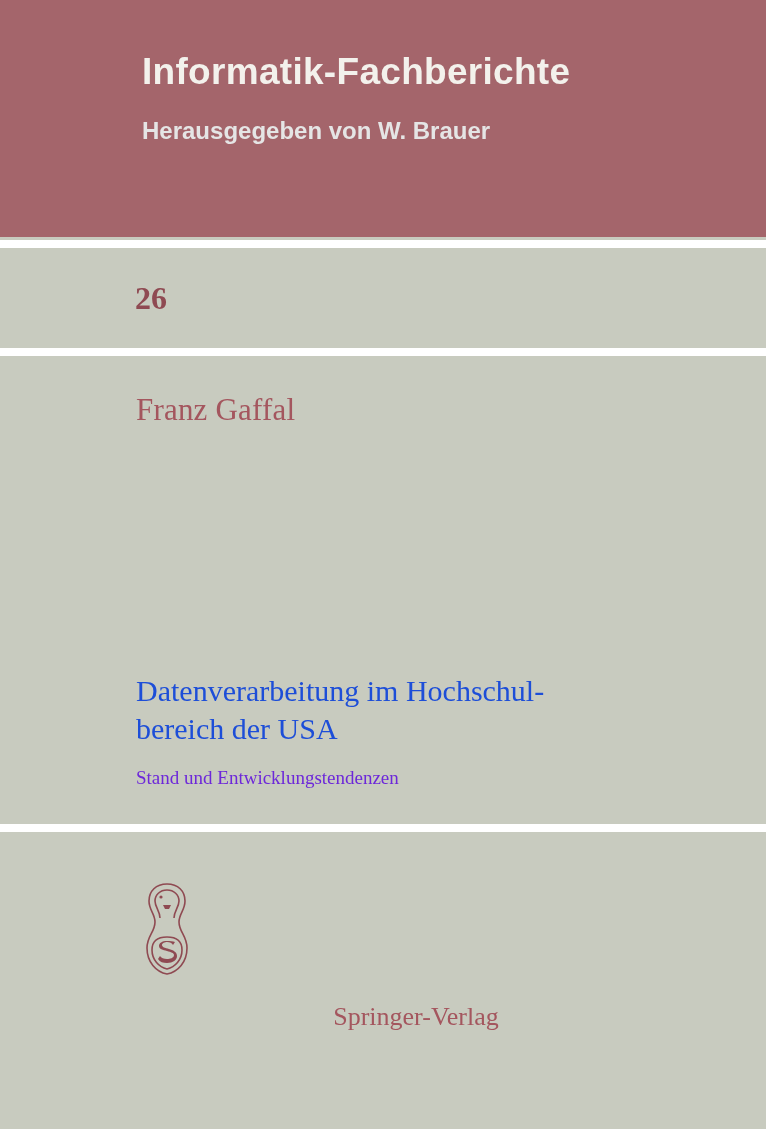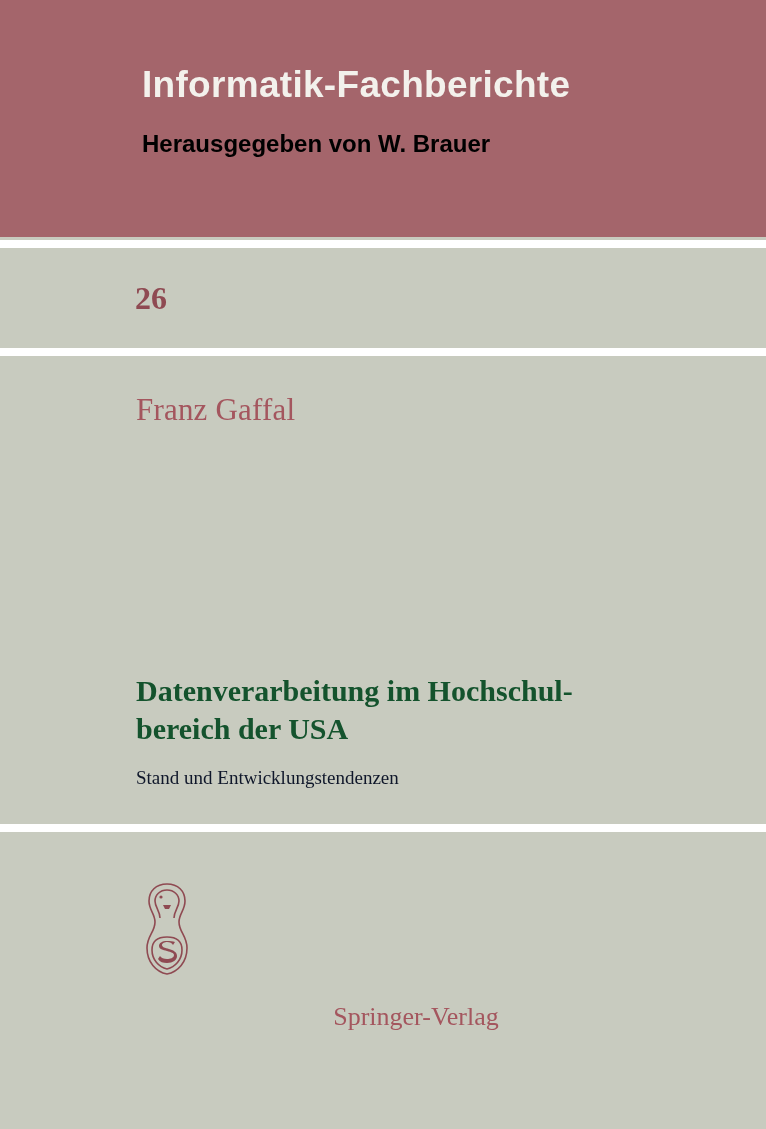--- a/index.html
+++ b/index.html
@@ -29,34 +29,34 @@
     top: 0;
     width: 766px;
     height: 237px;
     background: #a4656b;
     box-sizing: border-box;
     padding-left: 142px;
     padding-right: 20px;
   }
   .series-title {
     margin: 0;
-    padding-top: 65px;
+    padding-top: 52px;
     font-size: 37px;
     font-weight: bold;
     letter-spacing: 0.3px;
     color: #f3f1ec;
     font-family: "Liberation Sans", sans-serif;
     line-height: 1.1;
   }
   .series-editor {
     margin: 0;
     padding-top: 22px;
     font-size: 24px;
     font-weight: bold;
-    color: #000000;
+    color: #e5e5e5;
     font-family: "Liberation Sans", sans-serif;
     line-height: 1.32;
   }
   .series-editor-line2 {
     display: block;
   }
 
   
   .volume-band {
     position: absolute;
@@ -103,30 +103,30 @@
   
   .title-block {
     position: absolute;
     left: 136px;
     top: 672px;
     width: 570px;
   }
   .book-title {
     margin: 0;
     font-size: 30px;
-    font-weight: bold;
-    color: #14532d;
+    font-weight: normal;
+    color: #1d4ed8;
     font-family: "Liberation Serif", serif;
     line-height: 1.28;
   }
   .book-subtitle {
     margin: 0;
     padding-top: 18px;
     font-size: 19px;
-    color: #0f172a;
+    color: #6d28d9;
     font-family: "Liberation Serif", serif;
   }
 
   
   .publisher-block {
     position: absolute;
     left: 136px;
     top: 880px;
     width: 560px;
   }

